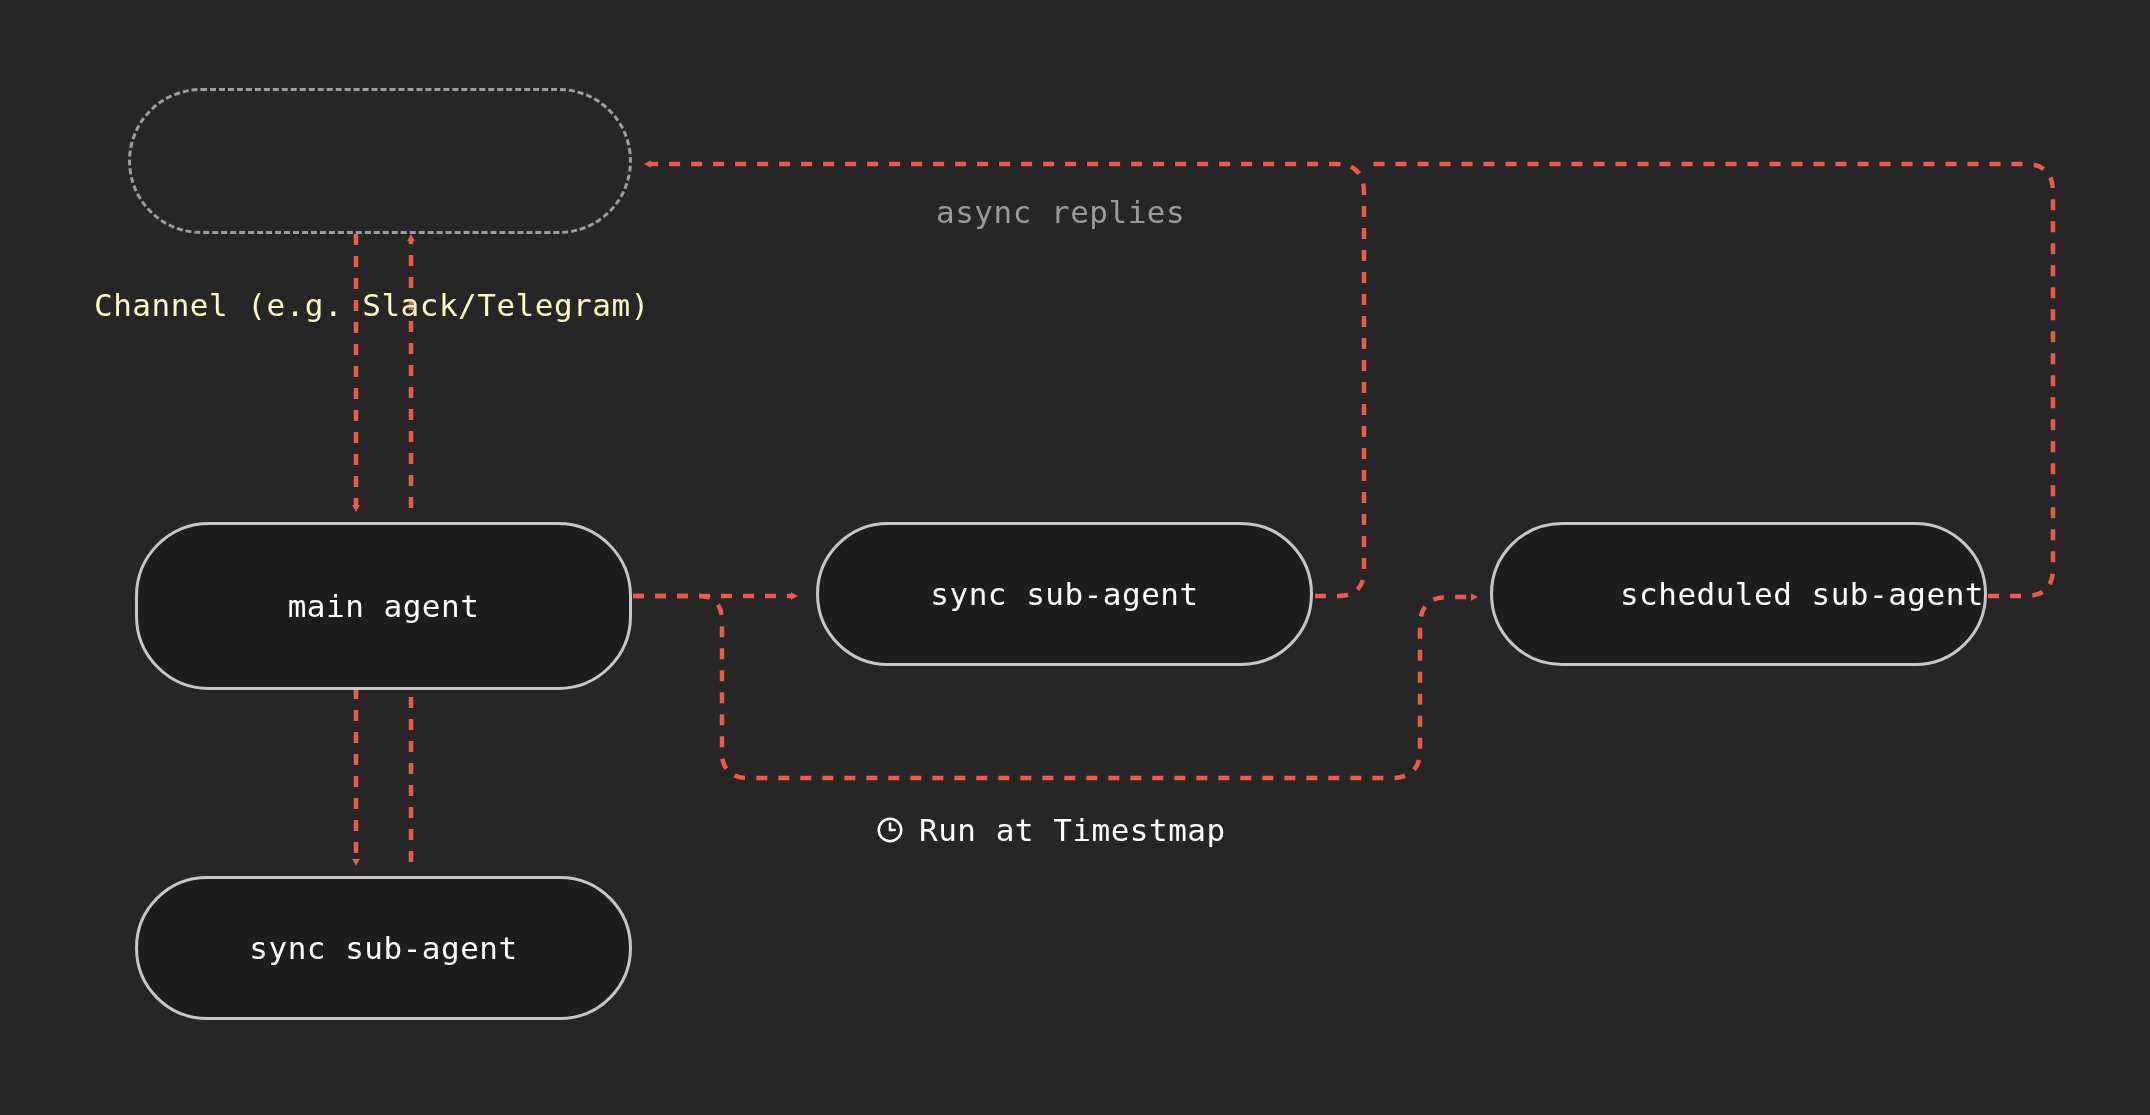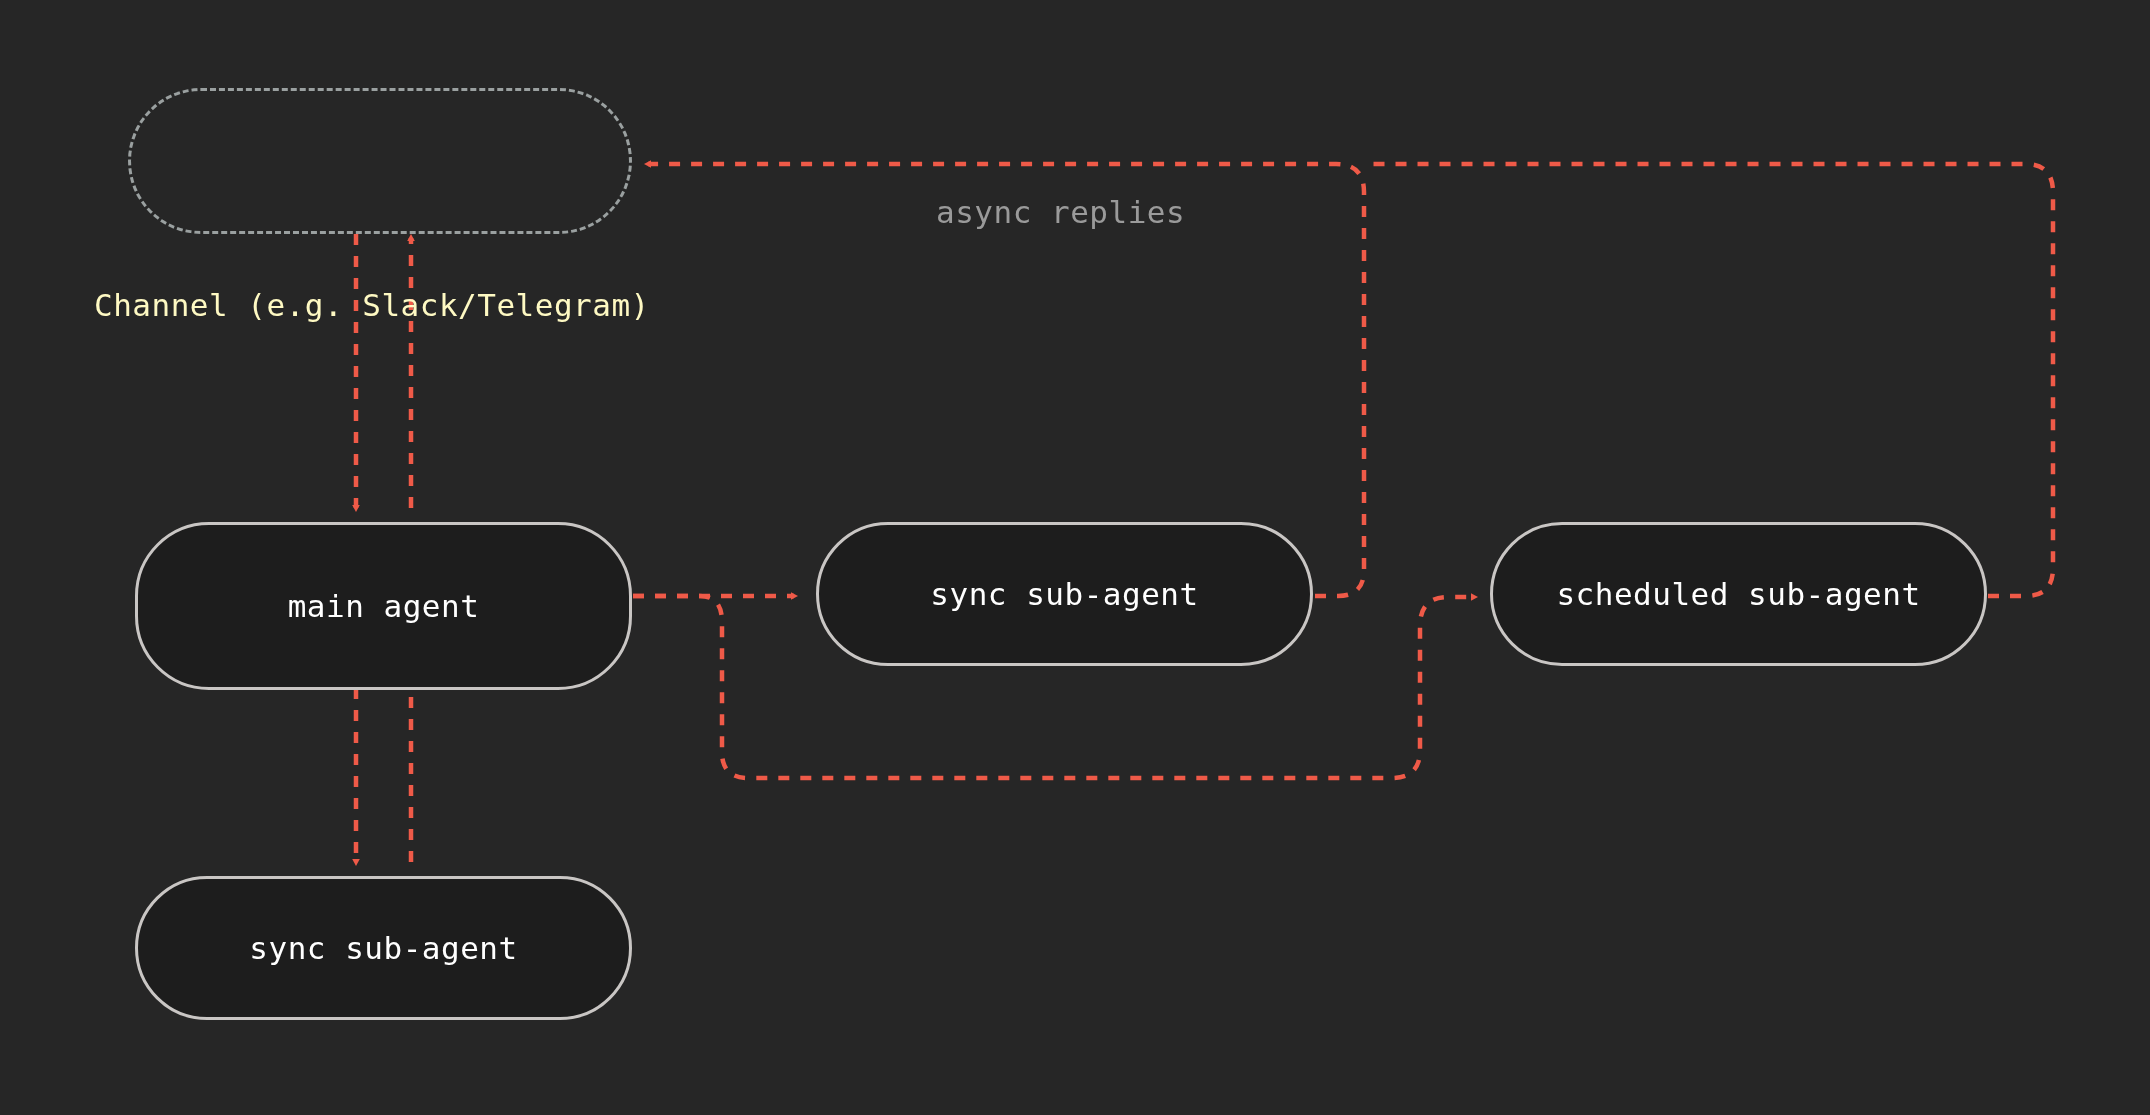--- a/index.html
+++ b/index.html
@@ -118,22 +118,31 @@
   <div class="free-label label-grey" style="left:936px; top:194px;">async replies</div>
 
   <div class="node" style="left:135px; top:522px; width:497px; height:168px;">
     <span>main agent</span>
   </div>
 
   <div class="node" style="left:816px; top:522px; width:497px; height:144px;">
     <span>sync sub-agent</span>
   </div>
 
-  <div class="node" style="left:1490px; top:522px; width:497px; height:144px;">
+  <div class="node" style="left:1490px; top:522px; width:497px; height:144px;justify-content:flex-end;">
     <span>scheduled sub-agent</span>
   </div>
 
   <div class="node" style="left:135px; top:876px; width:497px; height:144px;">
     <span>sync sub-agent</span>
   </div>
 
+  <div class="icon-row" style="left:875px; top:812px;">
+    <span style="display:inline-flex;align-items:center;">
+      <svg width="30" height="30" viewBox="0 0 24 24" fill="none" stroke="#ffffff" stroke-width="2" stroke-linecap="round">
+        <circle cx="12" cy="12" r="9"></circle>
+        <path d="M12 6.8 L12 12 L15.8 12"></path>
+      </svg>
+    </span>
+    <span class="txt">Run at Timestmap</span>
+  </div>
 
 </div>
 
 </body></html>

